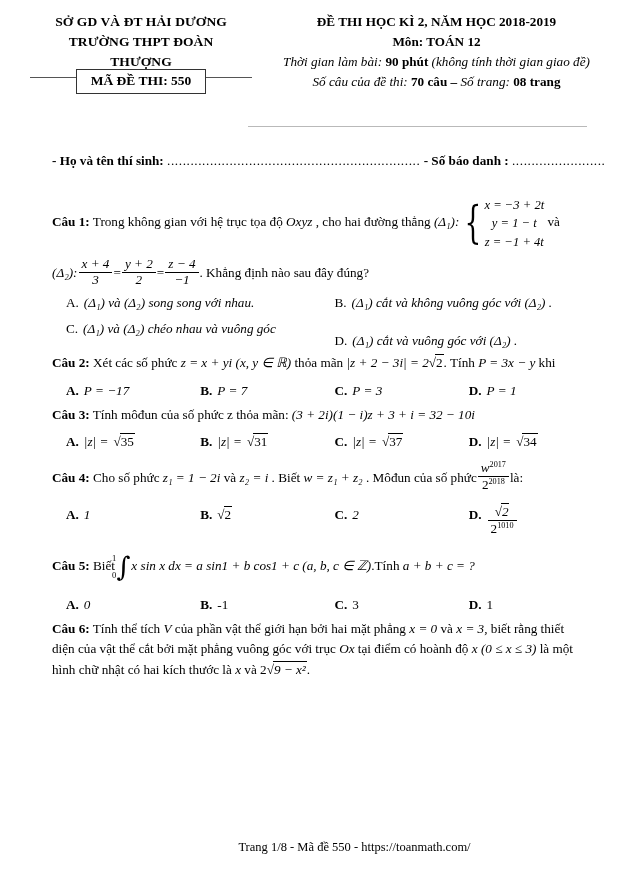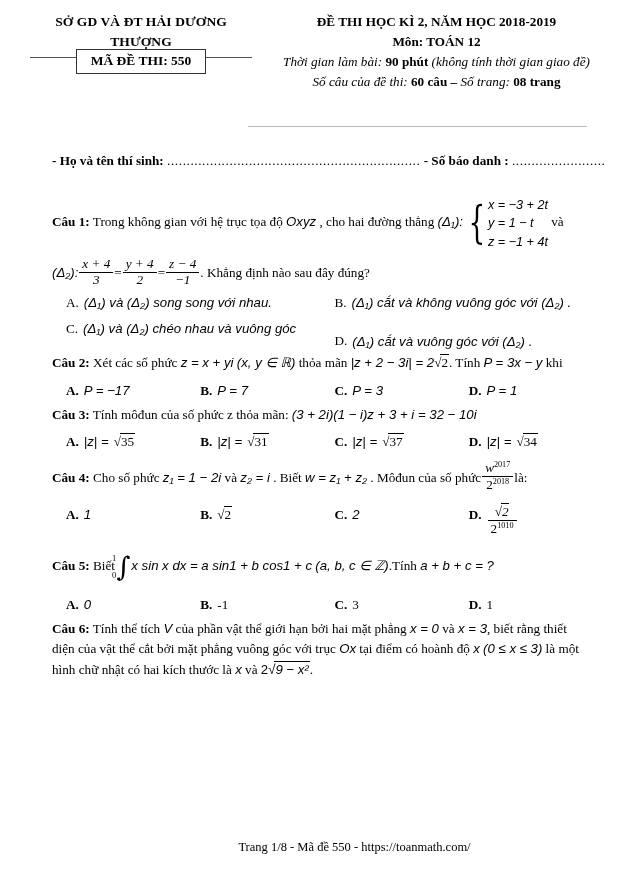--- a/index.html
+++ b/index.html
@@ -96,23 +96,24 @@
     font-size: 13.2px;
   }
   .q {
     margin-bottom: 3px;
     line-height: 1.55;
   }
   .qlabel { font-weight: bold; }
 
   
   .m {
-    font-family: Liberation Sans, sans-serif;
+    font-family: Liberation Serif, serif;
     font-style: italic;
     white-space: nowrap;
+    text-align: center;
   }
   .mr { font-style: normal; }
 
   .frac {
     display: inline-block;
     vertical-align: -0.55em;
     text-align: center;
     font-style: italic;
     line-height: 1.12;
     margin: 0 1px;
@@ -213,39 +214,40 @@
   }
 </style>
 </head>
 <body>
 
 <div class="page">
 
   <div class="header">
     <div class="header-left">
       <div class="hl-line">SỞ GD VÀ ĐT HẢI DƯƠNG</div>
+      <div class="hl-line">TRƯỜNG THPT ĐOÀN</div>
       <div class="hl-line">THƯỢNG</div>
       <div class="code-rule"></div>
       <div class="code-box">MÃ ĐỀ THI: 550</div>
     </div>
 
     <div class="header-right">
       <div class="hr-line bold">ĐỀ THI HỌC KÌ 2, NĂM HỌC 2018-2019</div>
       <div class="hr-line bold">
         <span>Môn:</span>
         <span>TOÁN 12</span>
       </div>
       <div class="hr-line ital">
         <span>Thời gian làm bài:</span>
         <span class="b">90 phút</span>
         <span>(không tính thời gian giao đề)</span>
       </div>
       <div class="hr-line ital">
         <span>Số câu của đề thi:</span>
-        <span class="b">60 câu</span>
+        <span class="b">70 câu</span>
         <span class="b">–</span>
         <span>Số trang:</span>
         <span class="b">08 trang</span>
       </div>
     </div>
   </div>
 
   <div class="right-rule"></div>
 
   <div class="candidate">
@@ -267,21 +269,21 @@
           <span class="rows">
             <span class="m" style="display:block">x = −3 + 2t</span>
             <span class="m" style="display:block">y = 1 − t</span>
             <span class="m" style="display:block">z = −1 + 4t</span>
           </span>
         </span>
       <span>và</span>
     </div>
 
     <div class="q" style="margin-top:6px">
-      <span class="m">(Δ₂):</span><span class="frac"><span class="num">x + 4</span><span class="den">3</span></span><span class="mr">=</span><span class="frac"><span class="num">y + 4</span><span class="den">2</span></span><span class="mr">=</span><span class="frac"><span class="num">z − 4</span><span class="den">−1</span></span><span>. Khẳng định nào sau đây đúng?</span>
+      <span class="m">(Δ₂):</span><span class="frac"><span class="num">x + 4</span><span class="den">3</span></span><span class="mr">=</span><span class="frac"><span class="num">y + 2</span><span class="den">2</span></span><span class="mr">=</span><span class="frac"><span class="num">z − 4</span><span class="den">−1</span></span><span>. Khẳng định nào sau đây đúng?</span>
     </div>
 
     <div class="q1opts">
       <div class="row">
         <div class="cell">
           <span class="ltr">A.</span>
           <span class="m">(Δ₁) và (Δ₂) song song với nhau.</span>
         </div>
         <div class="cell">
           <span class="ltr">B.</span>

